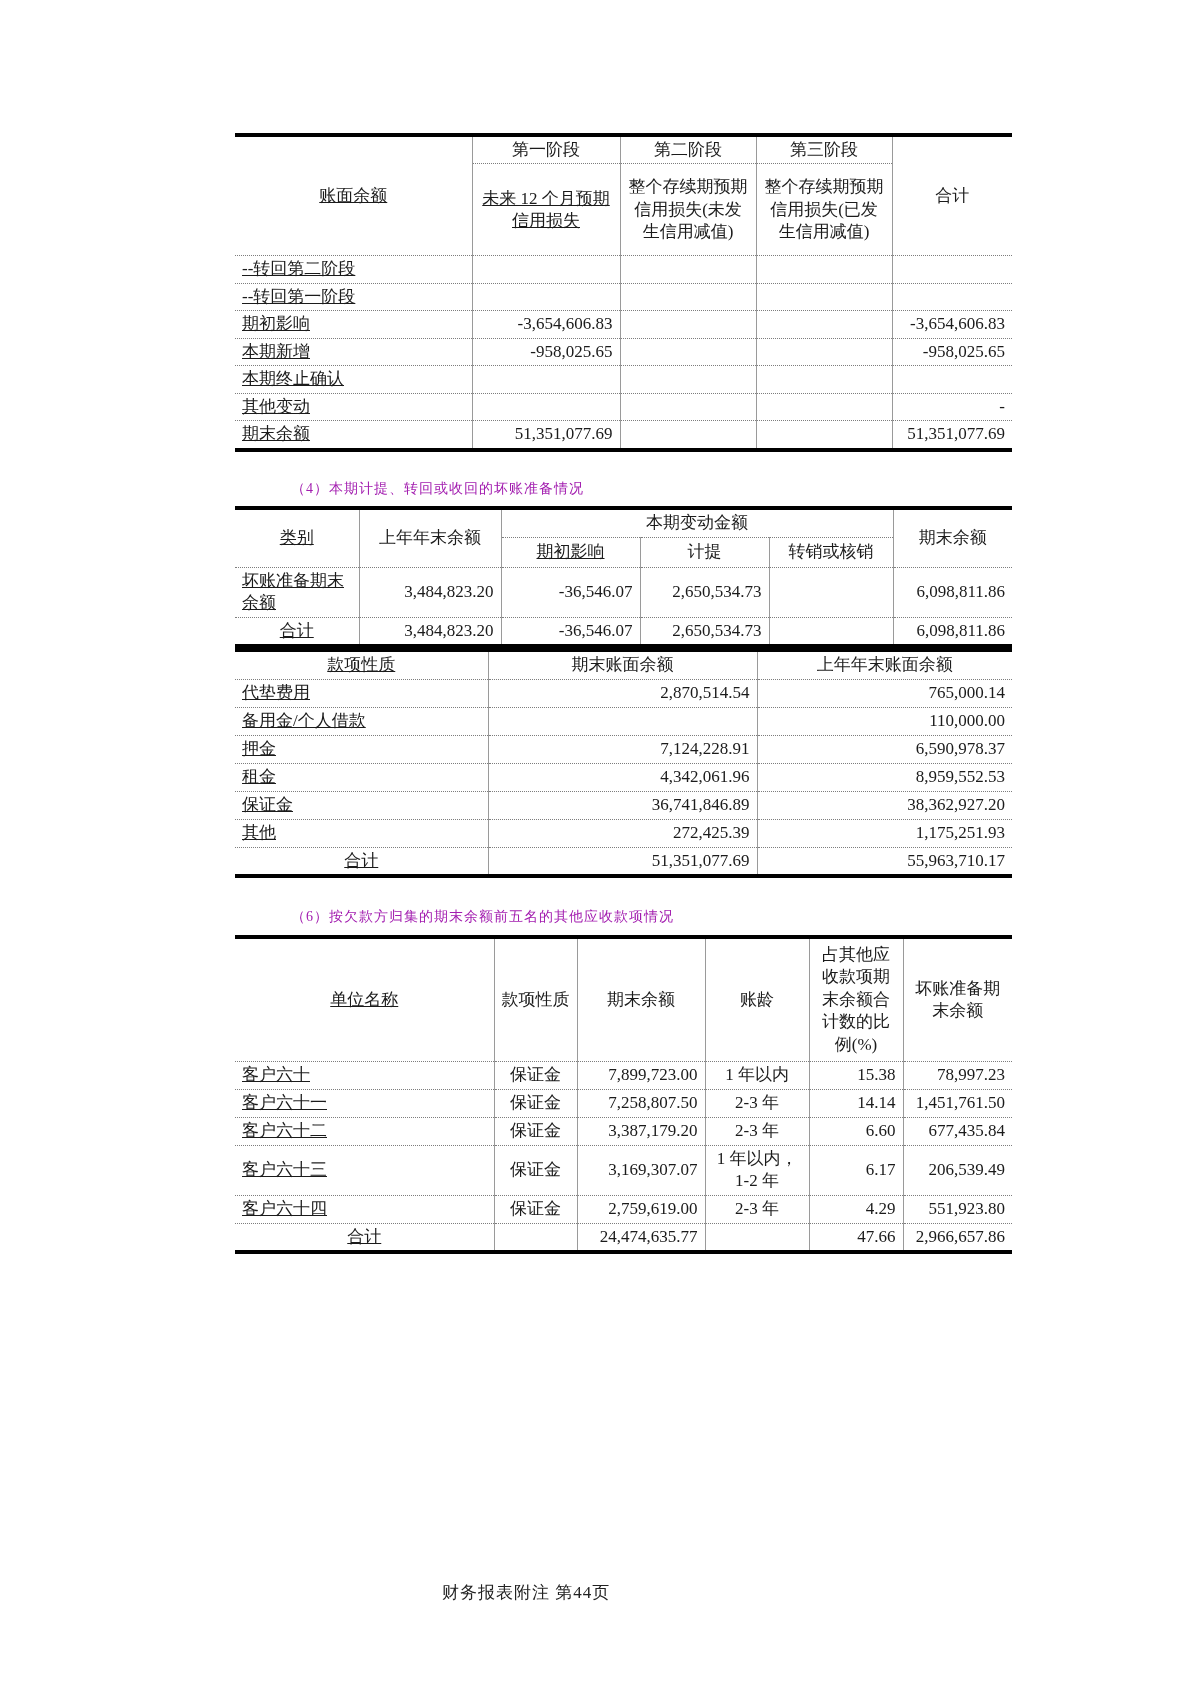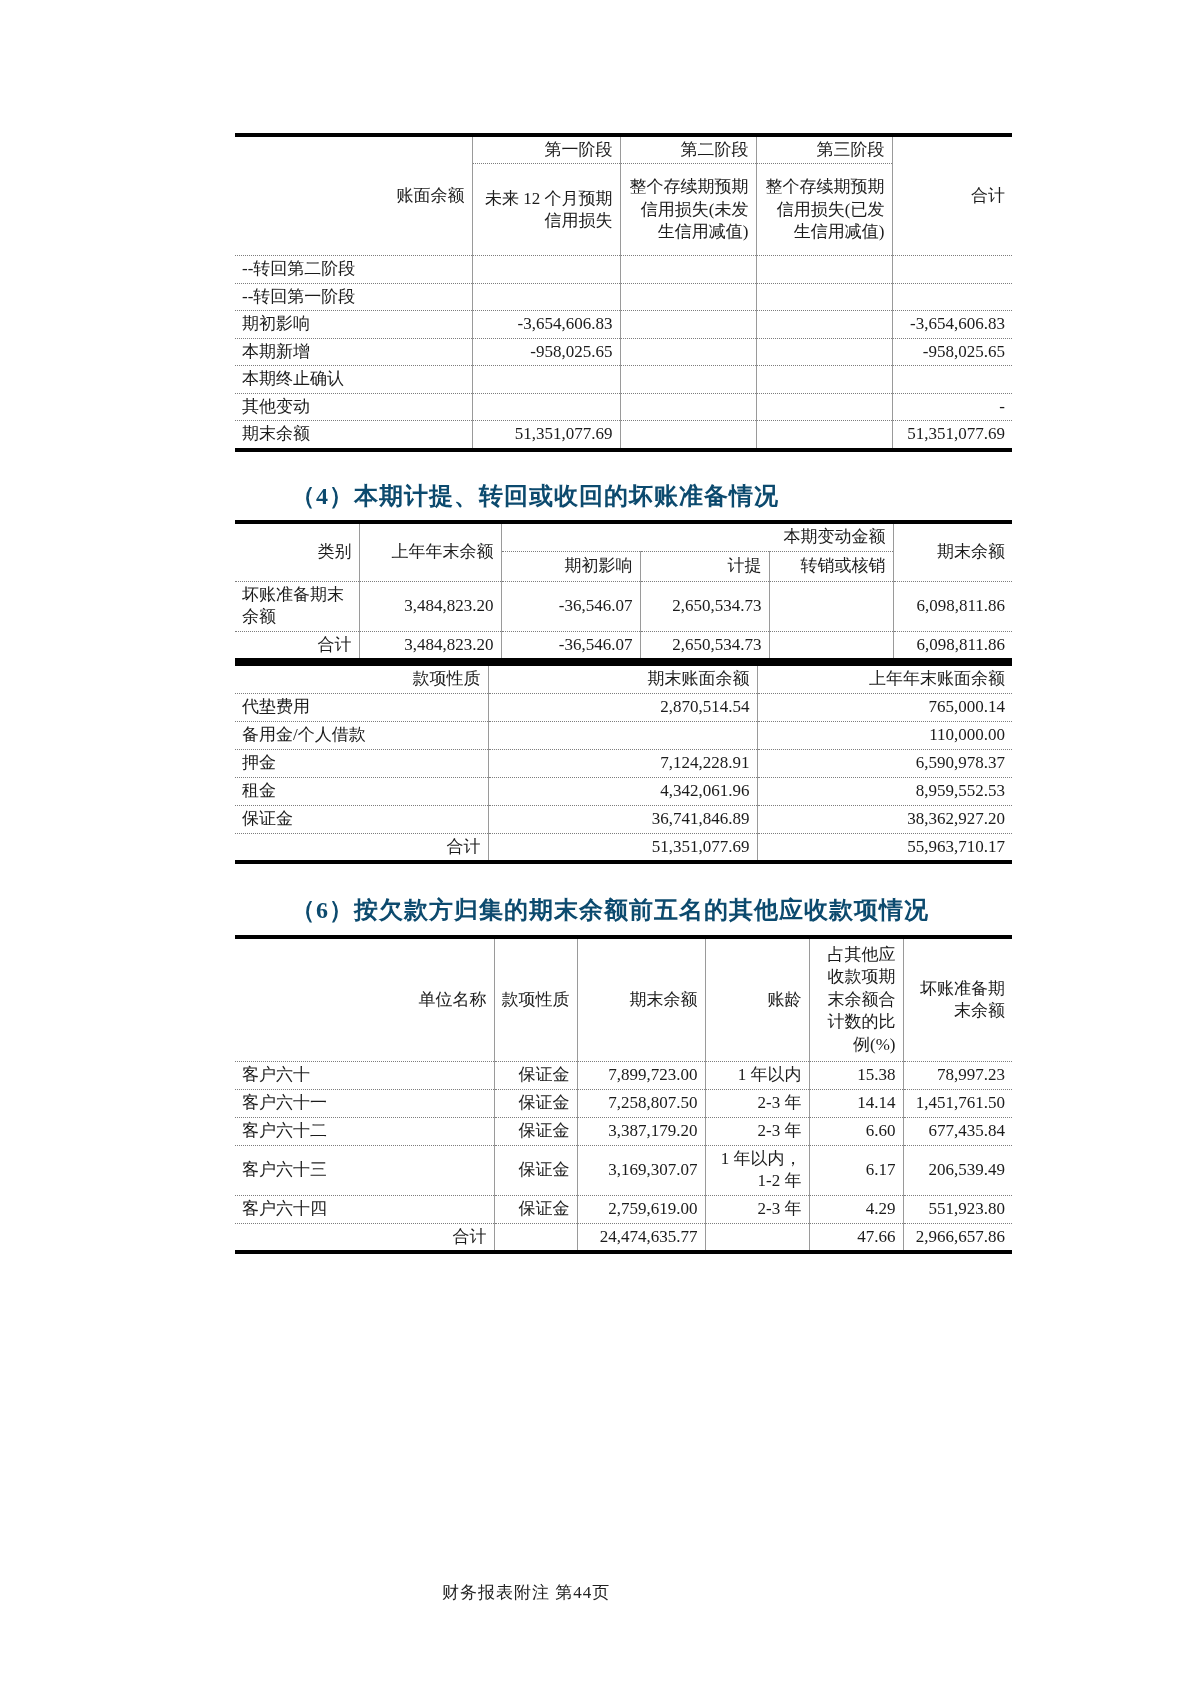--- a/index.html
+++ b/index.html
@@ -24,34 +24,34 @@
   .tbl td {
     border-top: 1px dotted #7d7d7d;
     border-bottom: 1px dotted #7d7d7d;
     border-left: 1px solid #9a9a9a;
     border-right: 1px solid #9a9a9a;
     padding: 2px 7px;
     line-height: 1.32;
     vertical-align: middle;
     overflow: hidden;
   }
-  .tbl td:first-child { border-left: none; }
+  .tbl td:first-child { border-left: none; text-decoration: underline; }
   .tbl td:last-child { border-right: none; }
-  .c   { text-align: right; }
+  .c   { text-align: center; }
   .num { text-align: right; }
   .lbl { text-align: left; padding-left: 10px; }
 
   .stage-table thead tr.r1 td { height: 27px; }
   .stage-table thead tr.r2 td { height: 92px; }
   .stage-table tbody td { height: 26px; margin-left: 39px; }
 
   .sec-heading {
-    font-size: 24px;
-    font-weight: bold;
-    color: #0c4a6e;
+    font-size: 14px;
+    font-weight: normal;
+    color: #a21caf;
     padding-left: 56px;
     letter-spacing: 1px;
   }
   .h4 { margin: 28px 0 8px 0; }
   .h5 { margin: 104px 0 9px 0; }
   .h6 { margin: 30px 0 9px 0; }
 
   .t4 thead td { height: 30px; }
   .t4 tbody tr.dr1 td { height: 46px; }
   .t4 tbody tr.dr2 td { height: 28px; }
@@ -230,20 +230,25 @@
           <td class="lbl">租金</td>
           <td class="num">4,342,061.96</td>
           <td class="num">8,959,552.53</td>
         </tr>
         <tr>
           <td class="lbl">保证金</td>
           <td class="num">36,741,846.89</td>
           <td class="num">38,362,927.20</td>
         </tr>
         <tr>
+          <td class="lbl">其他</td>
+          <td class="num">272,425.39</td>
+          <td class="num">1,175,251.93</td>
+        </tr>
+        <tr>
           <td class="c">合计</td>
           <td class="num">51,351,077.69</td>
           <td class="num">55,963,710.17</td>
         </tr>
       </tbody>
     </table>
 
     <div class="sec-heading h6">（6）按欠款方归集的期末余额前五名的其他应收款项情况</div>
     <table class="tbl t6">
       <colgroup>

